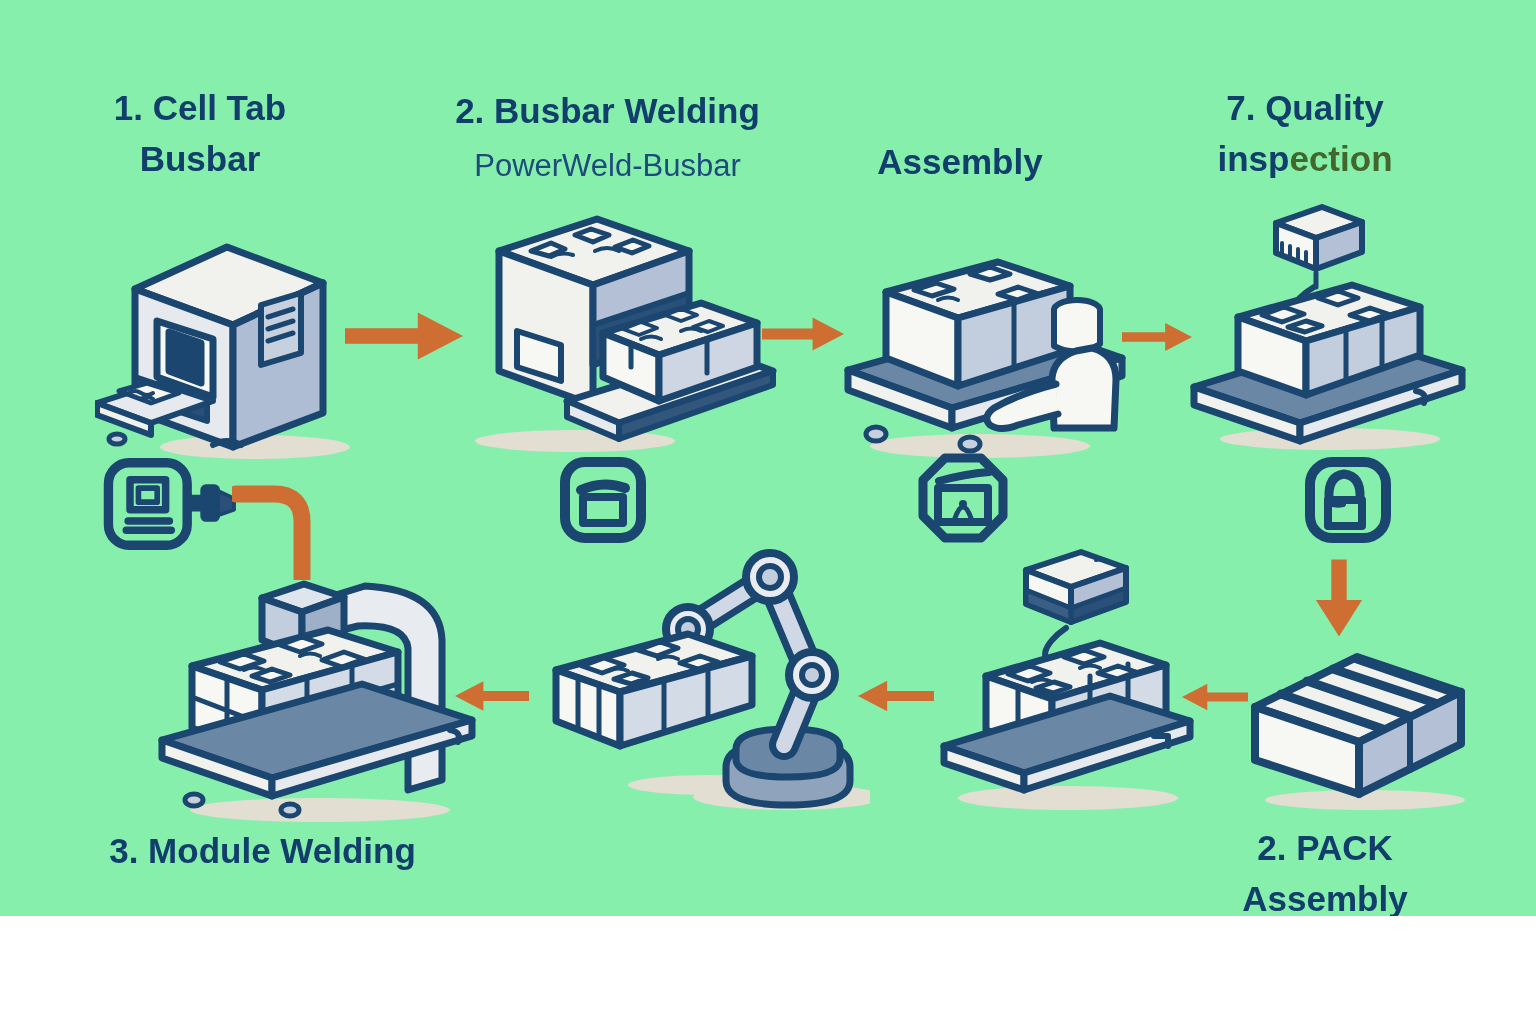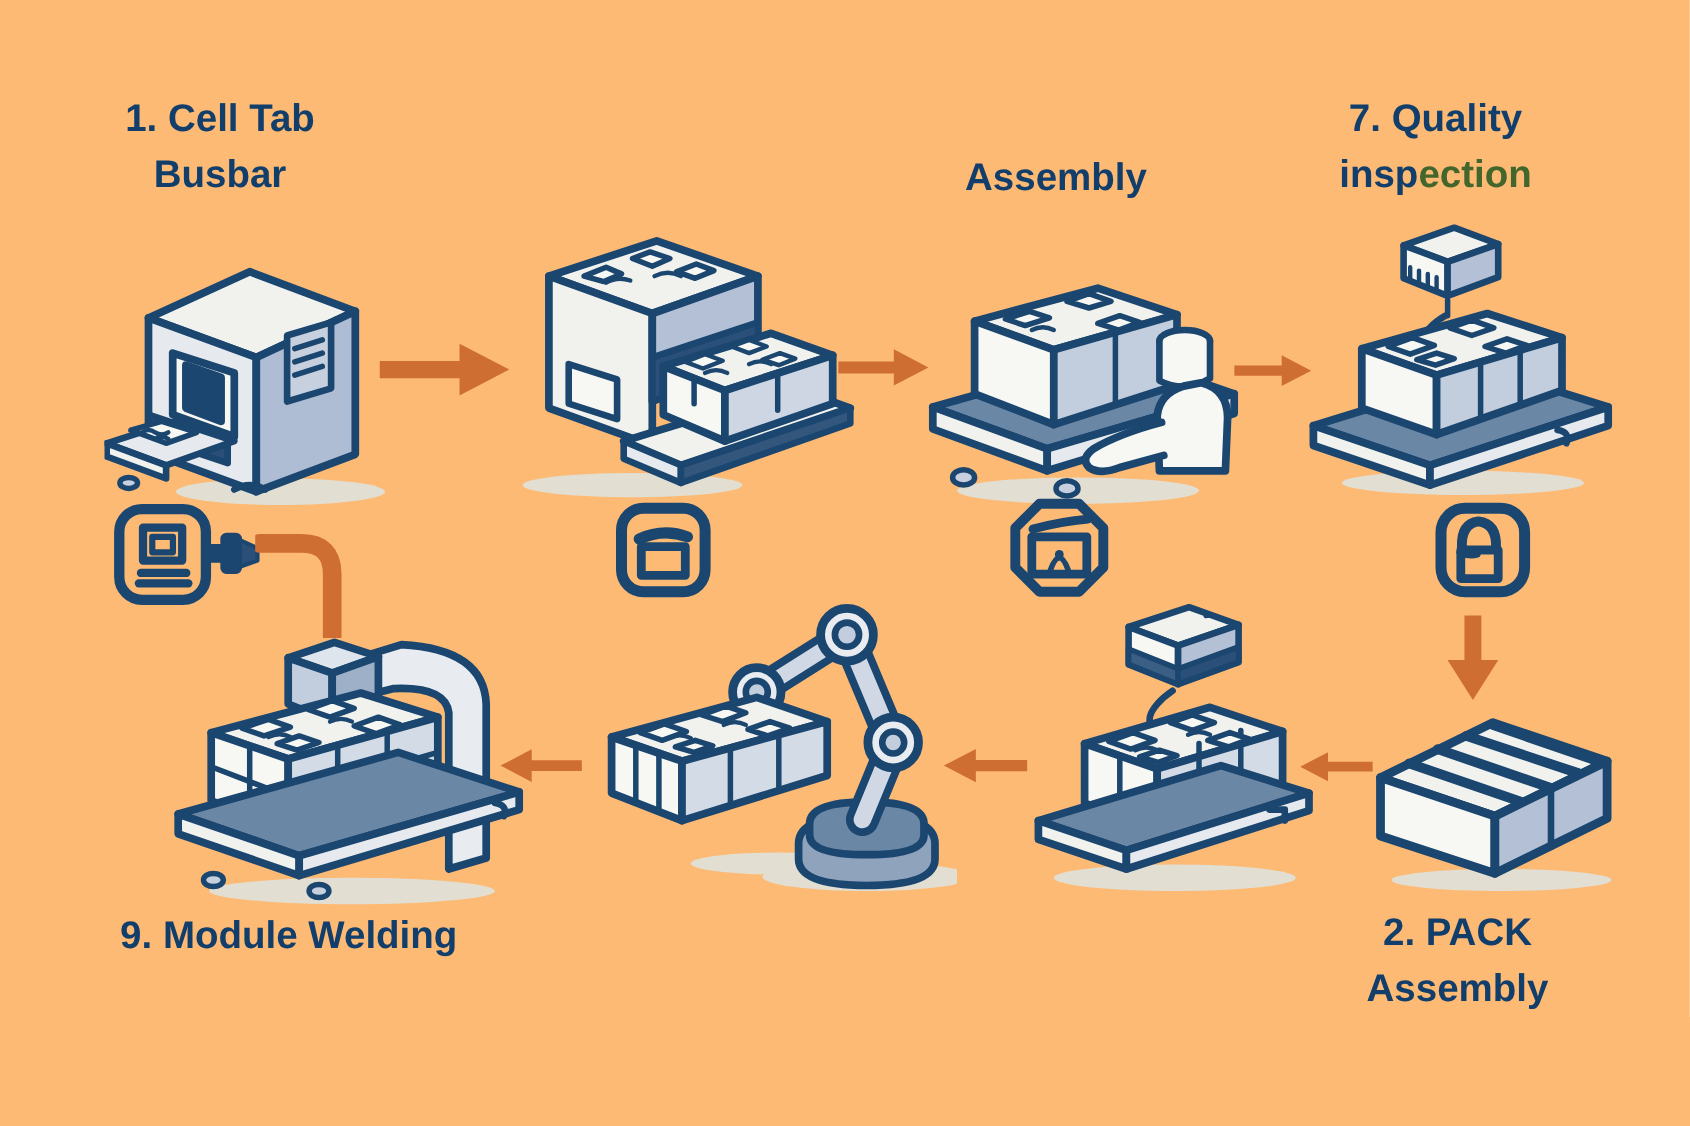--- a/index.html
+++ b/index.html
@@ -1,18 +1,18 @@
 <!DOCTYPE html>
 <html><head>
 <meta charset="utf-8">
 <style>
   html,body{margin:0;padding:0;}
   .canvas{
-    position:relative;width:1536px;height:1024px;
-    background:#fdba74;overflow:hidden;
+    position:relative;width:1536px;height:916px;
+    background:#86efac;overflow:hidden;
     font-family:"Liberation Sans", sans-serif;
   }
   .abs{position:absolute;}
   .station-label{text-align:center;}
   .t{
     font-weight:bold;color:#123e6b;font-size:35px;line-height:51px;
     letter-spacing:0px;
   }
   .sub{
     font-weight:normal;color:#1d4b7c;font-size:31px;line-height:40px;margin-top:10px;
@@ -26,37 +26,41 @@
 
 <div class="canvas">
 
   <div class="abs station-label" style="left:35px;top:82px;width:330px;">
     <div class="t">
       <span>1. Cell Tab</span><br>
       <span>Busbar</span>
     </div>
   </div>
 
+  <div class="abs station-label" style="left:425px;top:85px;width:365px;">
+    <div class="t">2. Busbar Welding</div>
+    <div class="sub">PowerWeld-Busbar</div>
+  </div>
 
   <div class="abs station-label" style="left:810px;top:85px;width:300px;">
     <div class="t">
       <br>
       <span>Assembly</span>
     </div>
   </div>
 
   <div class="abs station-label" style="left:1150px;top:82px;width:310px;">
     <div class="t">
       <span>7. Quality</span><br>
       <span>insp</span><span class="green">ection</span>
     </div>
   </div>
 
   <div class="abs station-label" style="left:55px;top:825px;width:415px;">
-    <div class="t">9. Module Welding</div>
+    <div class="t">3. Module Welding</div>
   </div>
 
 
   <div class="abs station-label" style="left:1160px;top:822px;width:330px;">
     <div class="t">
       <span>2. PACK</span><br>
       <span>Assembly</span>
     </div>
   </div>
 

